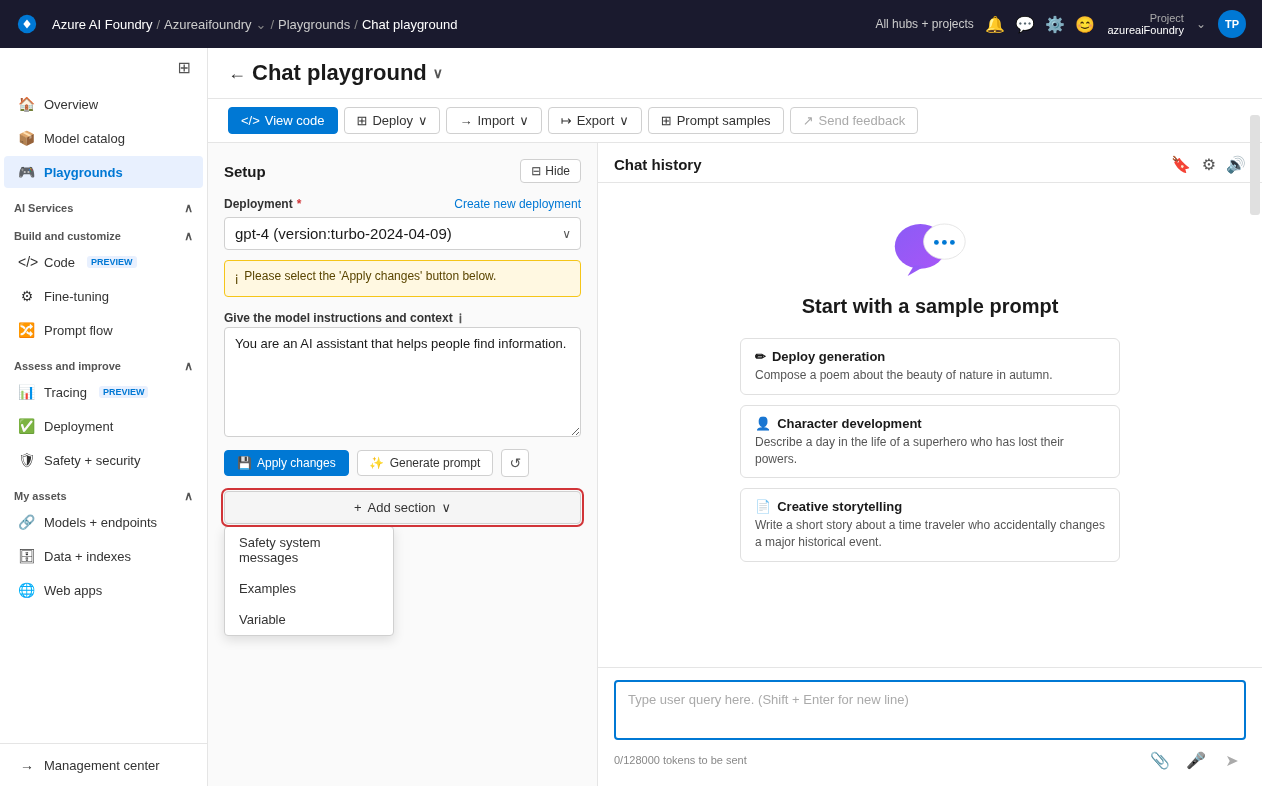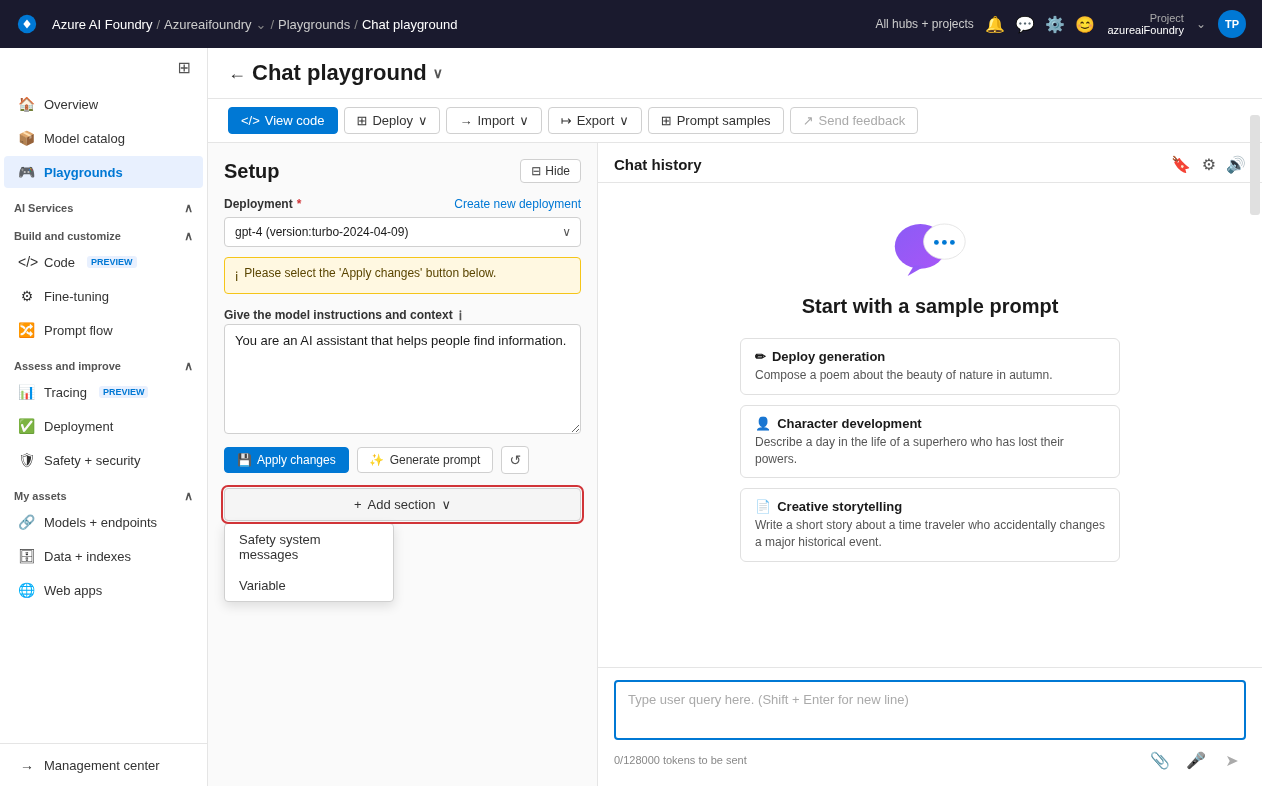--- a/index.html
+++ b/index.html
@@ -233,21 +233,21 @@
       overflow-y: auto;
       padding: 16px;
       background: #fafafa;
     }
     .setup-header {
       display: flex;
       align-items: center;
       justify-content: space-between;
       margin-bottom: 14px;
     }
-    .setup-title { font-size: 20px; font-weight: 600; color: #1a1a1a; }
+    .setup-title { font-size: 15px; font-weight: 600; color: #1a1a1a; }
     .hide-btn {
       display: flex;
       align-items: center;
       gap: 4px;
       padding: 4px 10px;
       border: 1px solid #d0d0d0;
       border-radius: 4px;
       background: #fff;
       font-size: 12px;
       cursor: pointer;
@@ -269,21 +269,21 @@
     .select-wrapper {
       position: relative;
       margin-bottom: 10px;
     }
     .select-field {
       width: 100%;
       padding: 7px 30px 7px 10px;
       border: 1px solid #d0d0d0;
       border-radius: 4px;
       background: #fff;
-      font-size: 12px;
+      font-size: 15px;
       color: #1a1a1a;
       appearance: none;
       cursor: pointer;
     }
     .select-arrow {
       position: absolute;
       right: 10px;
       top: 50%;
       transform: translateY(-50%);
       font-size: 12px;
@@ -749,20 +749,21 @@
         </div>
 
         <div style="position: relative;">
           <button class="add-section-btn">
             <span>+</span>
             <span>Add section</span>
             <span>∨</span>
           </button>
           <div class="dropdown-menu" style="">
             <div class="dropdown-menu-item">Safety system messages</div>
+            <div class="dropdown-menu-item">Examples</div>
             <div class="dropdown-menu-item">Variable</div>
           </div>
         </div>
       </div>
 
       <div class="chat-panel">
         <div class="chat-header">
           <span class="chat-title">Chat history</span>
           <div class="chat-header-icons">
             <span>🔖</span>

